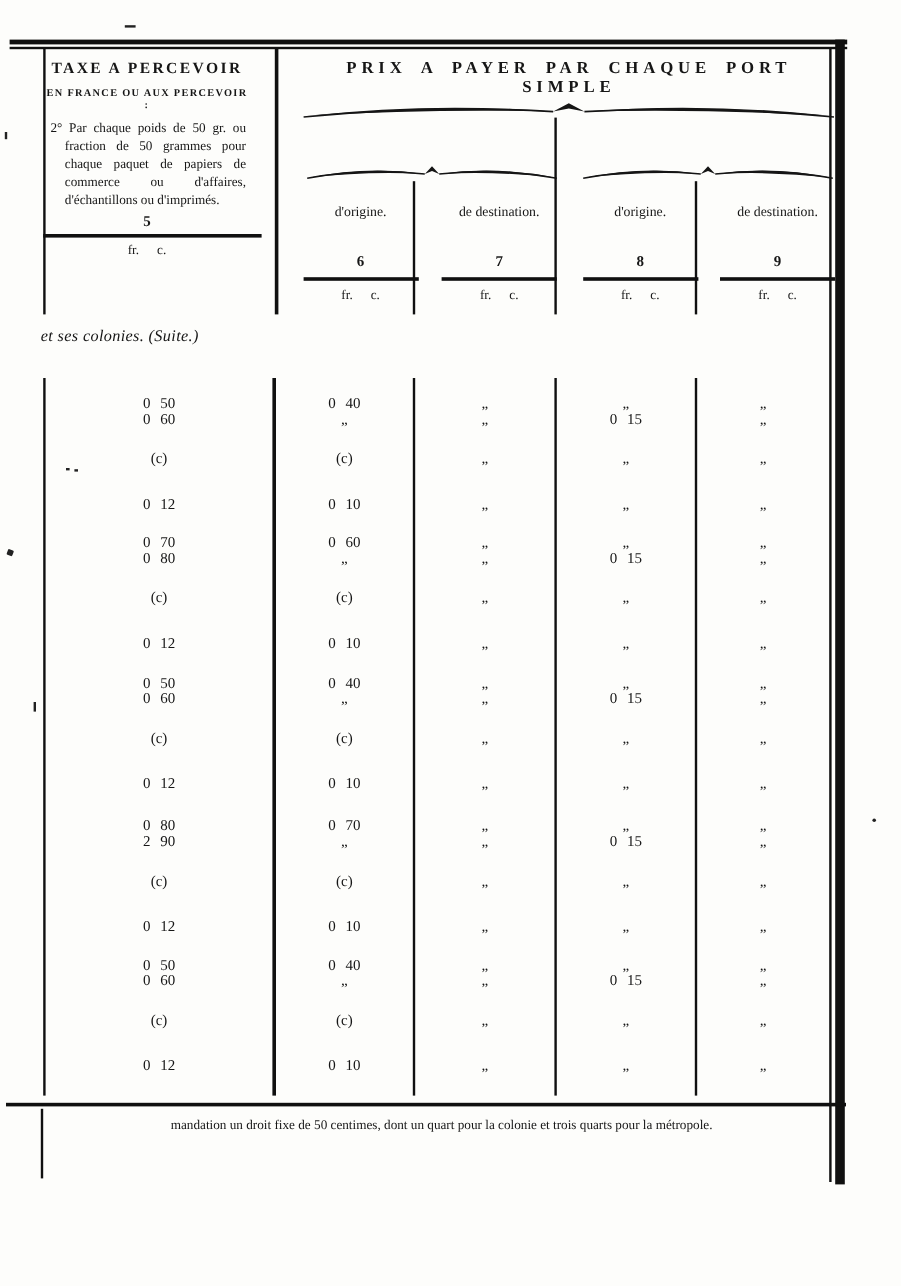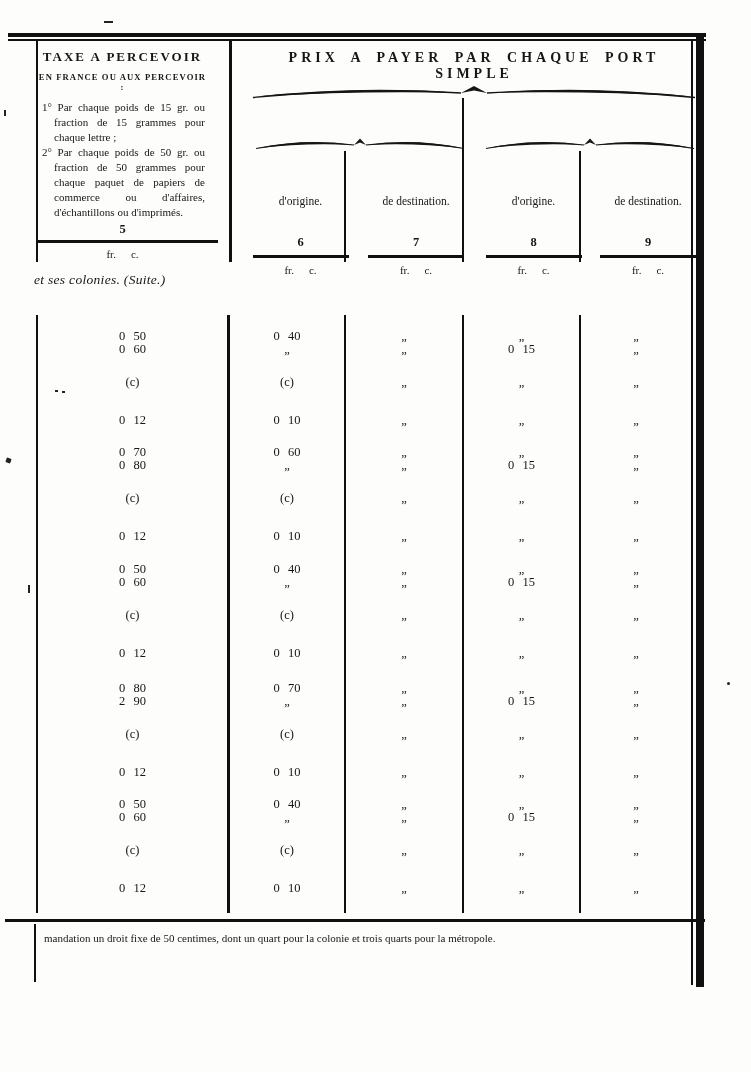--- a/index.html
+++ b/index.html
@@ -16,38 +16,38 @@
   .hl-items{margin-top:8px;padding:0 4px 0 6px;font-size:11px;line-height:15px;text-align:justify;}
   .hl-item{padding-left:12px;text-indent:-12px;}
   .hl-num{margin-top:2px;text-align:center;font-size:12.5px;font-weight:bold;}
   .hl-rule{margin:3px auto 0 auto;width:182px;height:2.5px;background:#101010;}
   .hl-unit{margin-top:5px;}
   
   .hdr-right{left:244px;top:40px;width:460px;height:222px;}
   .pr-title{position:absolute;top:10px;left:0;width:100%;text-align:center;font-weight:bold;font-size:14px;letter-spacing:4px;word-spacing:5px;}
   .pr-halves{position:absolute;top:70px;left:0;width:100%;display:grid;grid-template-columns:231px 229px;}
   .pr-half-label{text-align:center;font-weight:bold;font-size:8.6px;letter-spacing:1.1px;}
-  .pr-quarters{position:absolute;left:0;width:100%;display:grid;grid-template-columns:113px 118px 117px 112px;margin-top:24px;}
+  .pr-quarters{position:absolute;left:0;width:100%;display:grid;grid-template-columns:113px 118px 117px 112px;}
   .q-label{text-align:center;font-size:11.5px;}
   .q-num{text-align:center;font-size:12.5px;font-weight:bold;}
   .q-rule{width:96px;height:2.5px;background:#101010;margin:0 auto;}
   .unit{display:flex;justify-content:center;gap:15px;font-size:11px;}
   
   .section-label{left:34px;top:272px;font-style:italic;font-size:13.5px;letter-spacing:0.3px;}
   
   .tbody{left:36px;top:315px;width:656px;height:598px;}
   .bdiv{position:absolute;top:0;height:598px;background:#101010;}
   .bgroup{position:absolute;left:0;width:100%;}
   .brow{position:absolute;left:0;width:100%;display:grid;grid-template-columns:193px 116px 118px 117px 112px;}
   .bcell{text-align:center;font-size:12.5px;word-spacing:5px;line-height:13px;}
   .cl{height:13px;}
   
   .footnote{left:44px;top:930px;width:648px;font-size:11px;line-height:17.5px;}
   .fn1{text-align:justify;text-align-last:justify;text-indent:26px;}
-  .fn2{text-align:left;}
+  .fn2{text-align:center;}
   
   .speck{position:absolute;background:#222;}
   svg{display:block;}
 </style>
 </head>
 <body>
 
 <div class="page">
 
   <div class="abs ink" style="left:8px;top:33px;width:698px;height:4px;"></div>
@@ -60,21 +60,20 @@
   <div class="abs ink" style="left:229px;top:40px;width:3px;height:222px;"></div>
   <div class="abs ink" style="left:461.5px;top:98px;width:2.5px;height:164px;"></div>
   <div class="abs ink" style="left:344px;top:151px;width:2px;height:111px;"></div>
   <div class="abs ink" style="left:579px;top:151px;width:2px;height:111px;"></div>
   <div class="abs ink" style="left:5px;top:919px;width:700px;height:3px;"></div>
 
   <div class="abs hdr-left">
     <div class="hl-title">TAXE A PERCEVOIR</div>
     <div class="hl-sub">EN FRANCE OU AUX PERCEVOIR :</div>
     <div class="hl-items">
-      <div class="hl-item">1° Par chaque poids de 15 gr. ou fraction de 15 grammes pour chaque lettre ;</div>
       <div class="hl-item">2° Par chaque poids de 50 gr. ou fraction de 50 grammes pour chaque paquet de papiers de commerce ou d'affaires, d'échantillons ou d'imprimés.</div>
     </div>
     <div class="hl-num">5</div>
     <div class="hl-rule"></div>
     <div class="unit hl-unit">
       <span>fr.</span>
       <span>c.</span>
     </div>
   </div>
 

